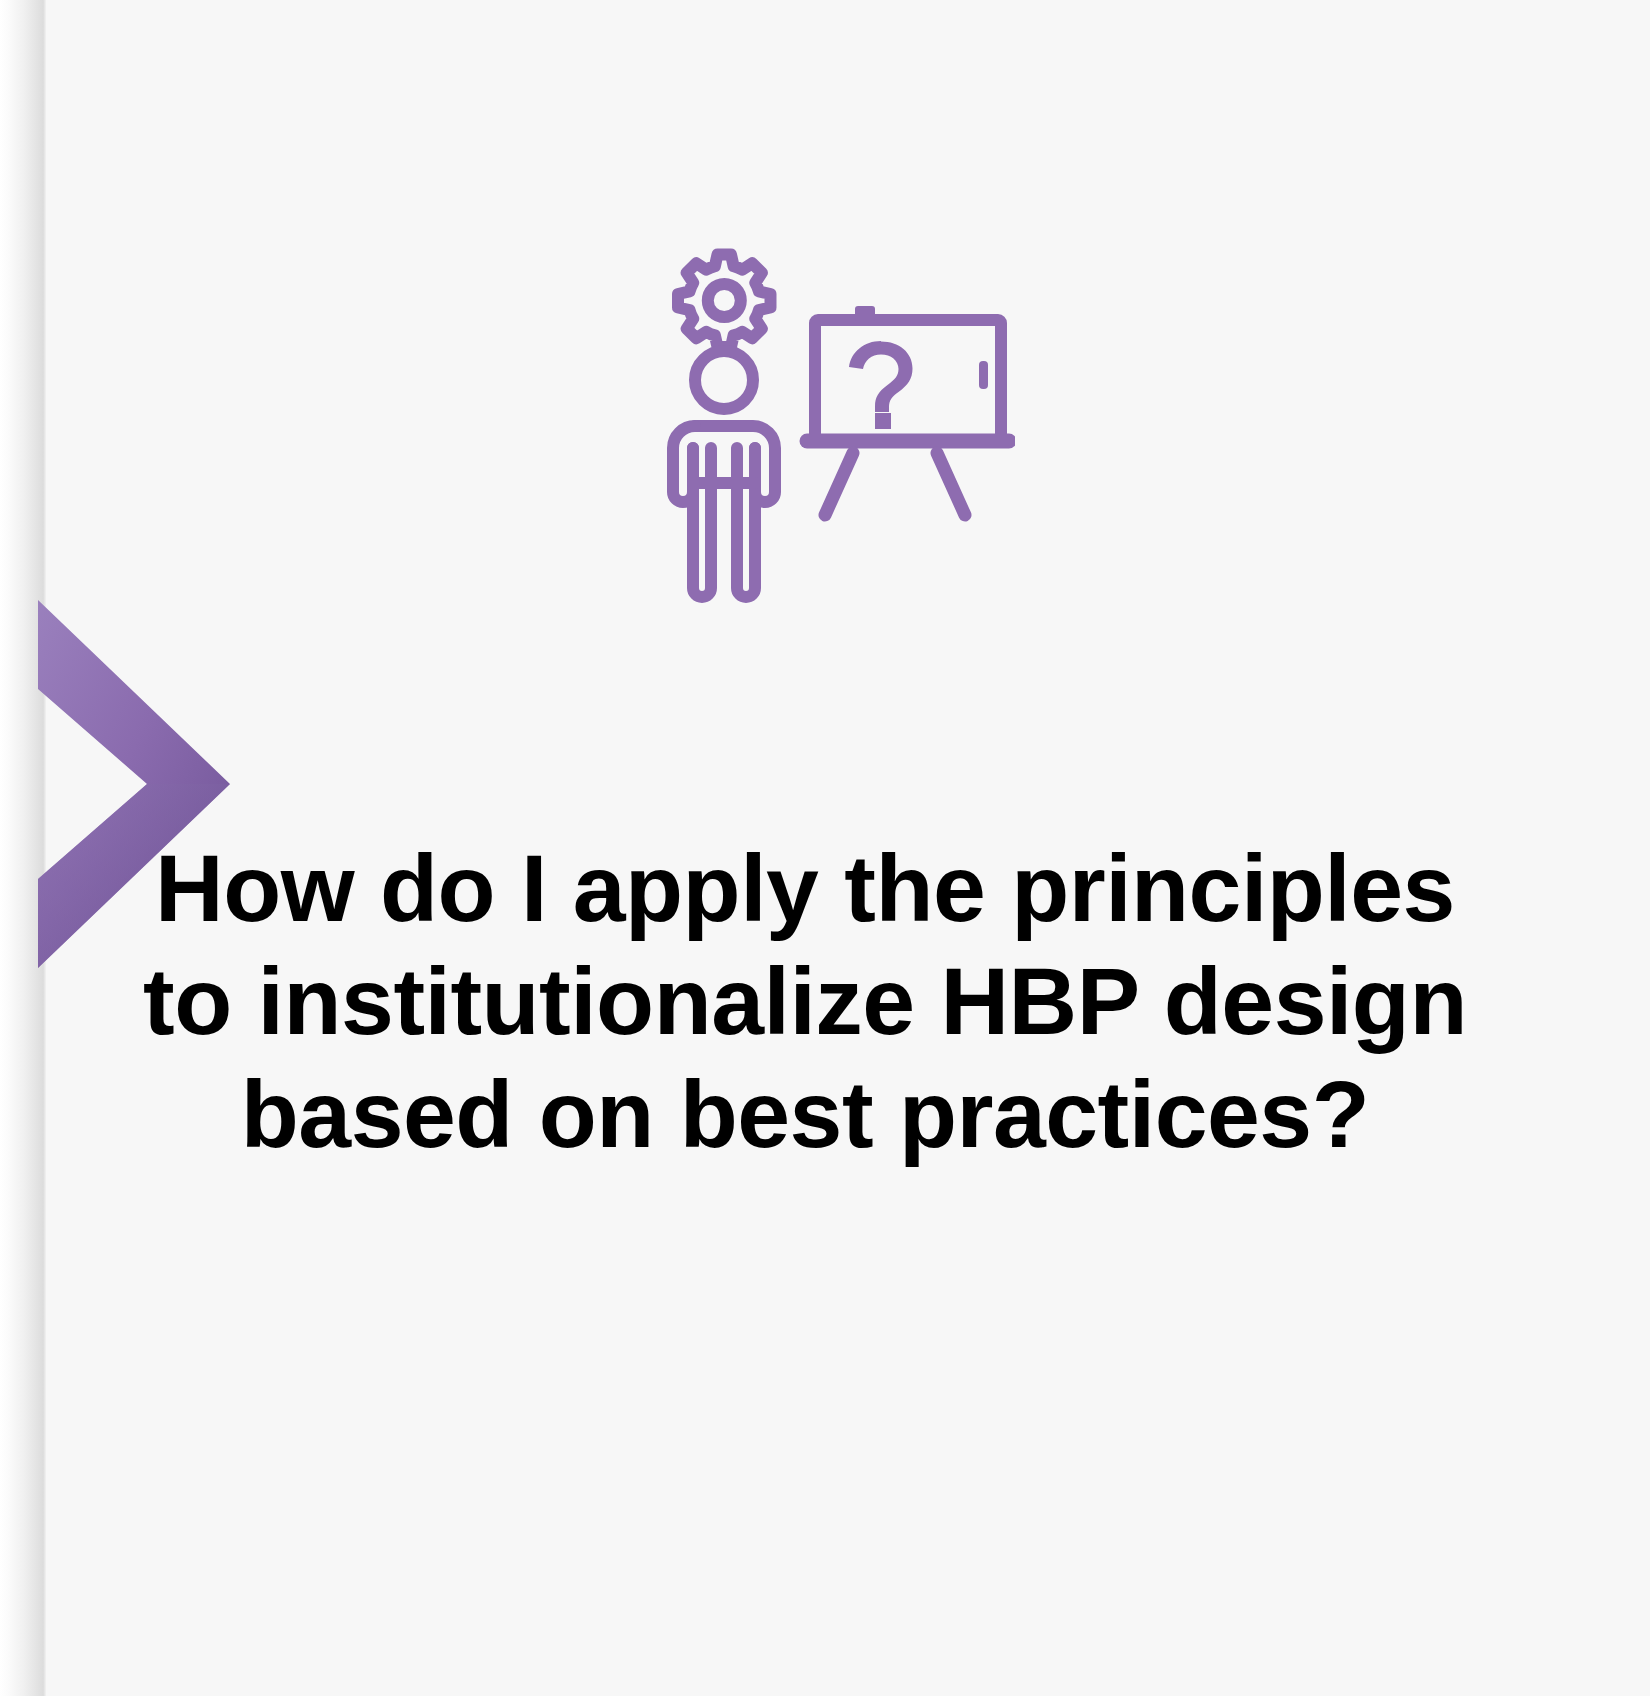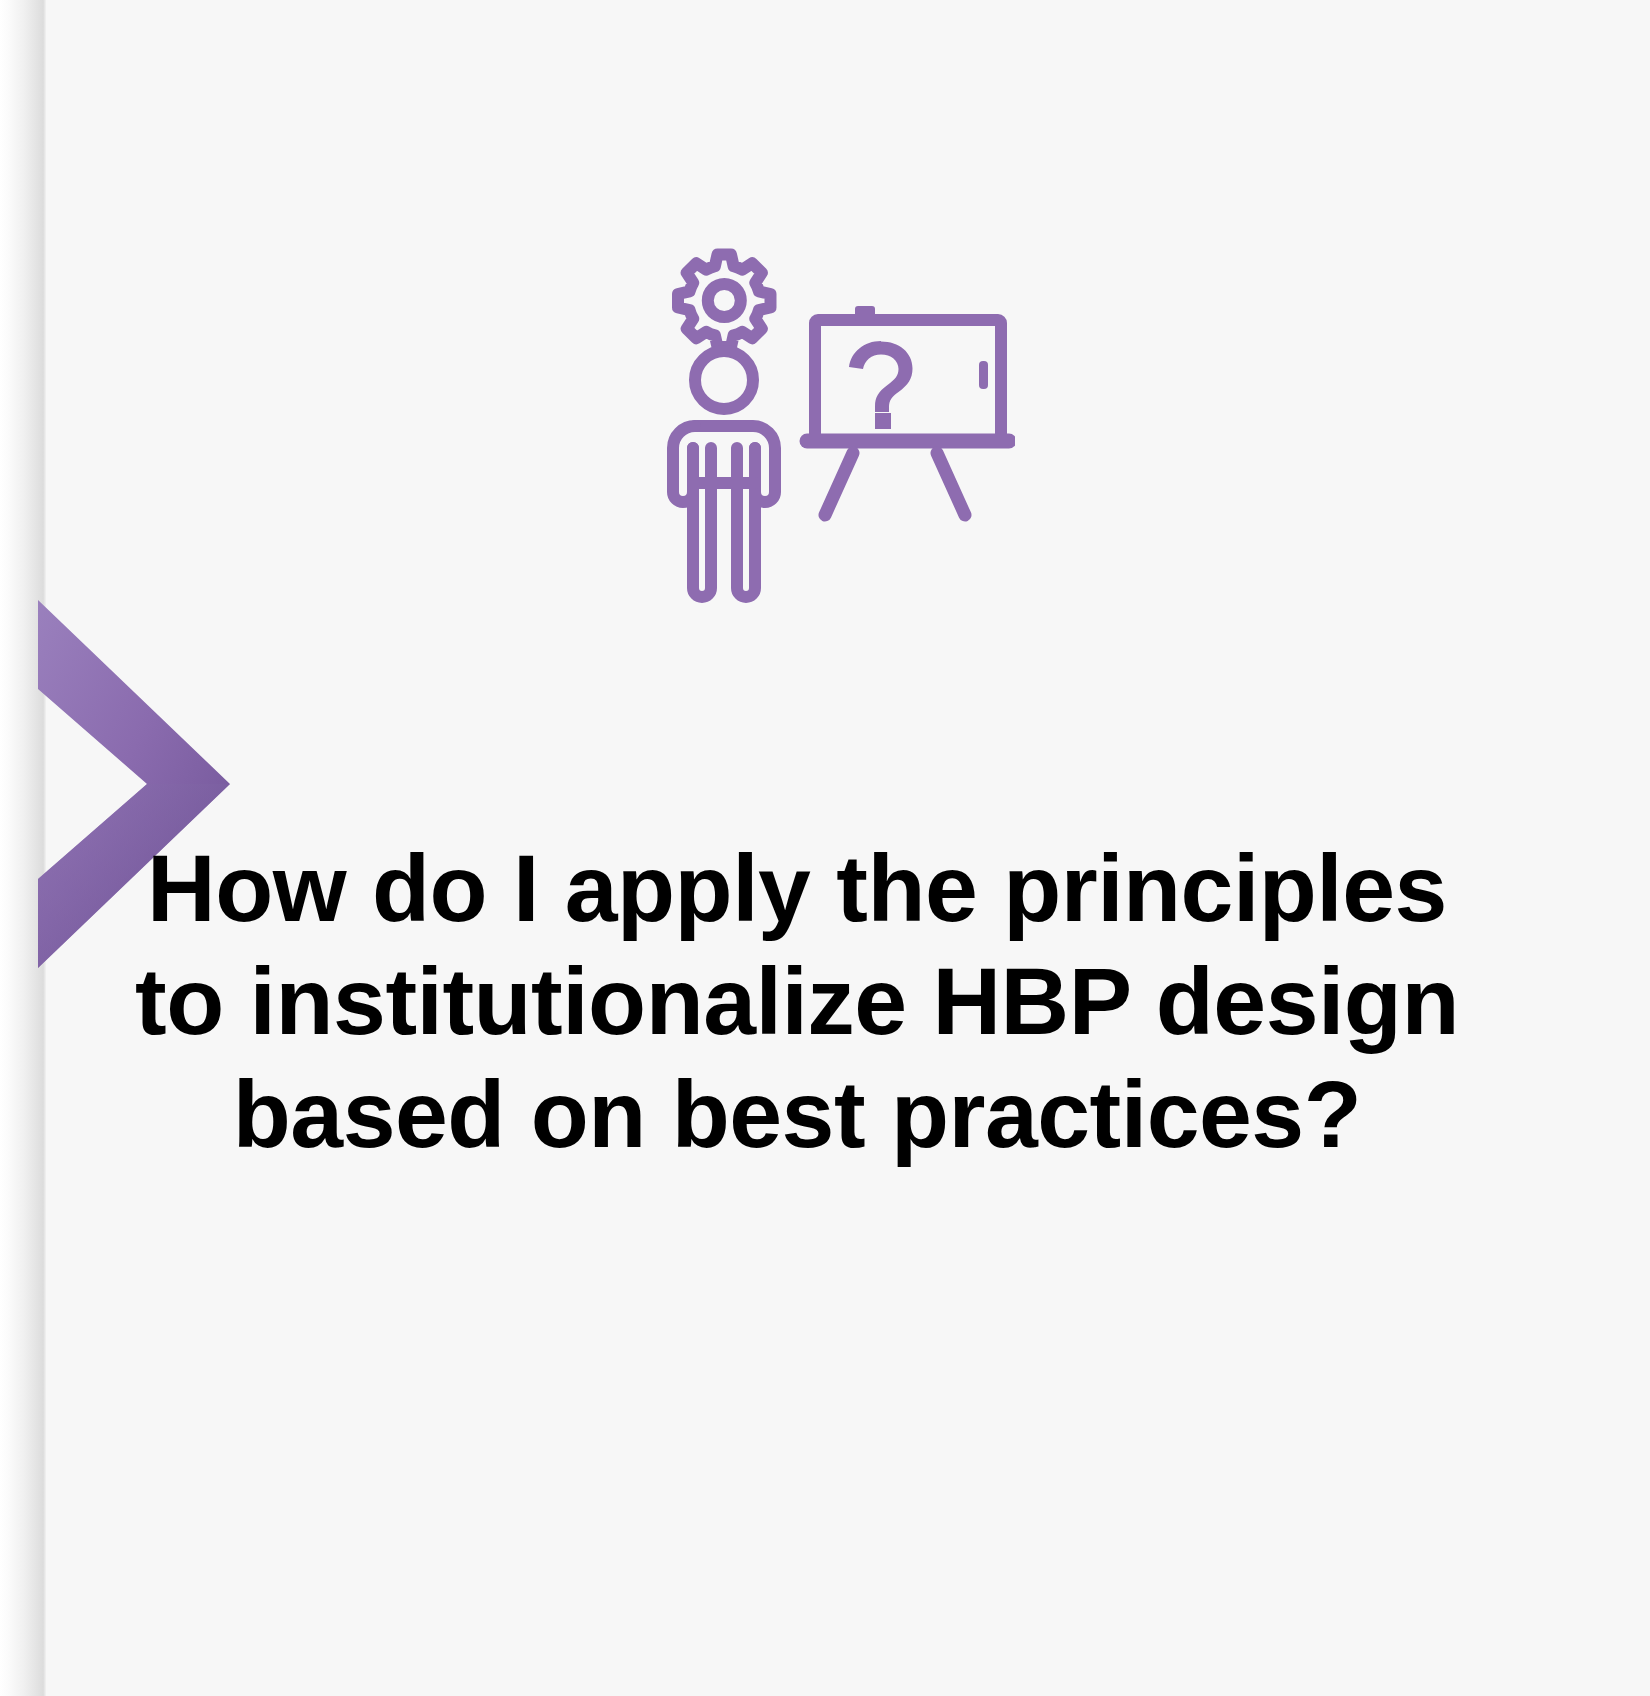--- a/index.html
+++ b/index.html
@@ -55,21 +55,21 @@
     left: 655px;
     top: 243px;
     width: 360px;
     height: 365px;
   }
   .icon-wrap svg { display: block; width: 360px; height: 365px; }
 
   
   .headline {
     position: absolute;
-    left: 132px;
+    left: 140px;
     top: 832px;
     width: 1330px;
     text-align: center;
     font-family: "Liberation Sans", sans-serif;
     font-weight: bold;
     font-size: 95px;
     line-height: 113px;
     letter-spacing: -0.5px;
     color: #000000;
     white-space: pre-wrap;

